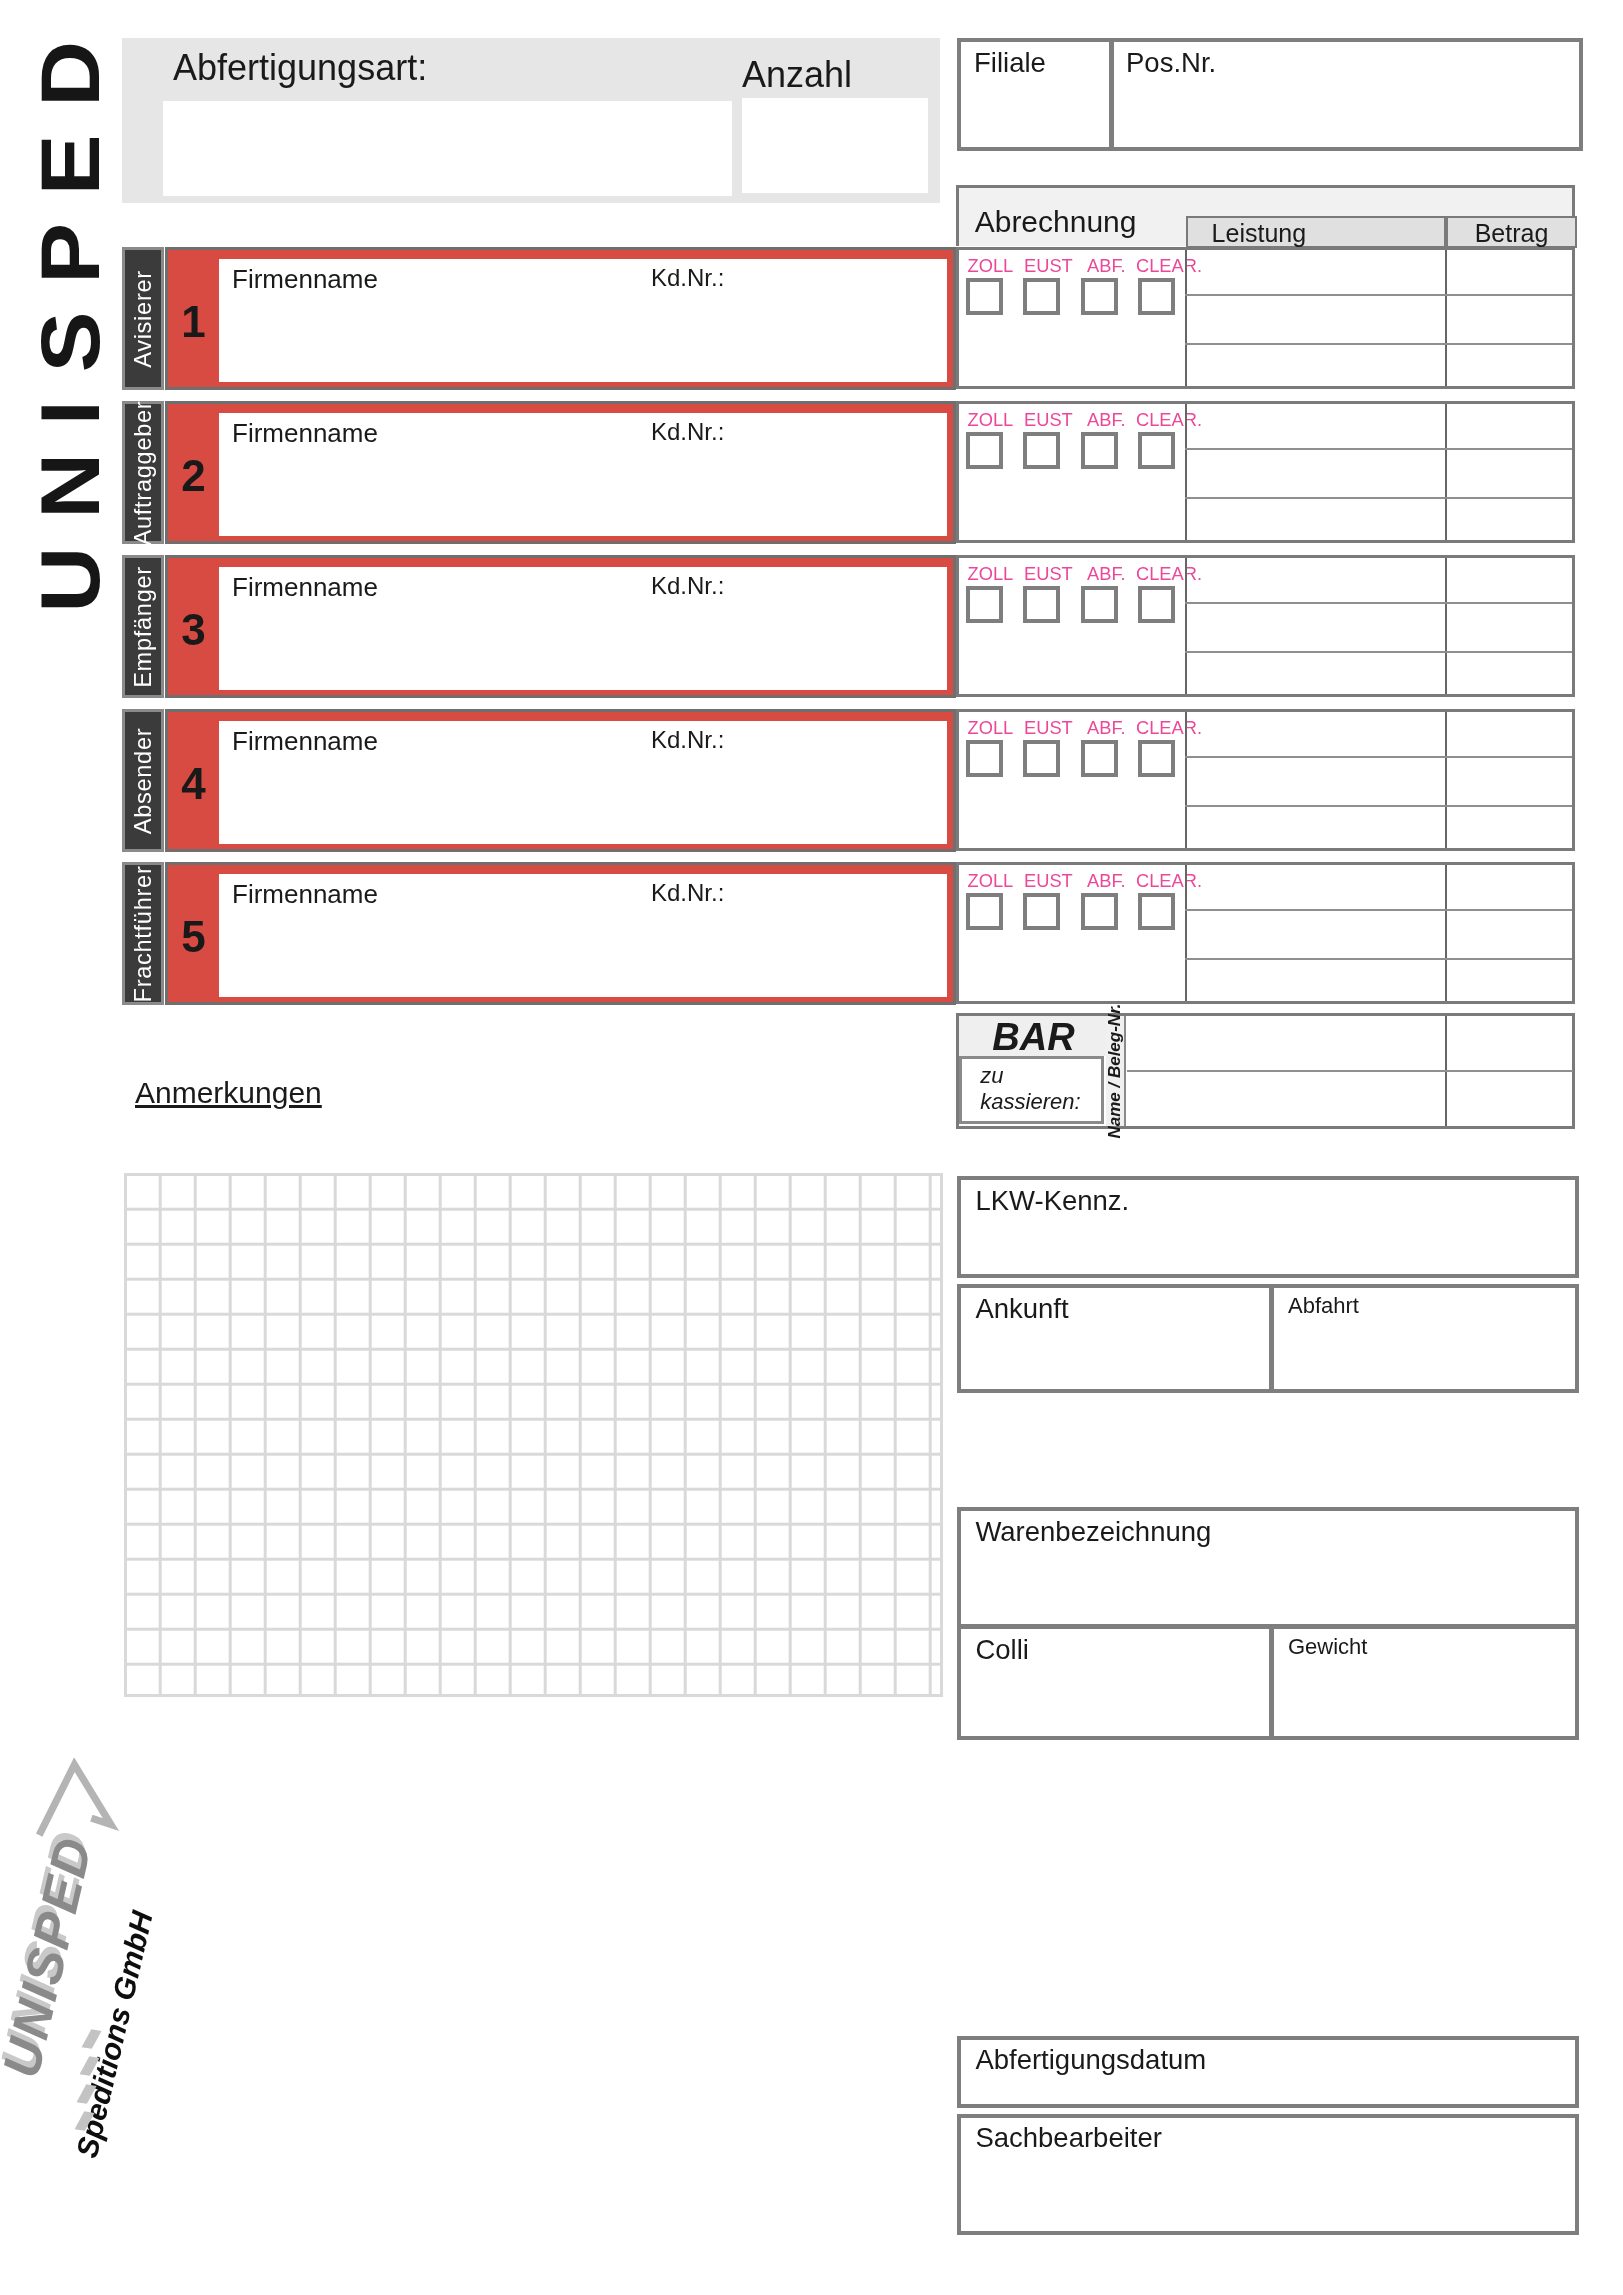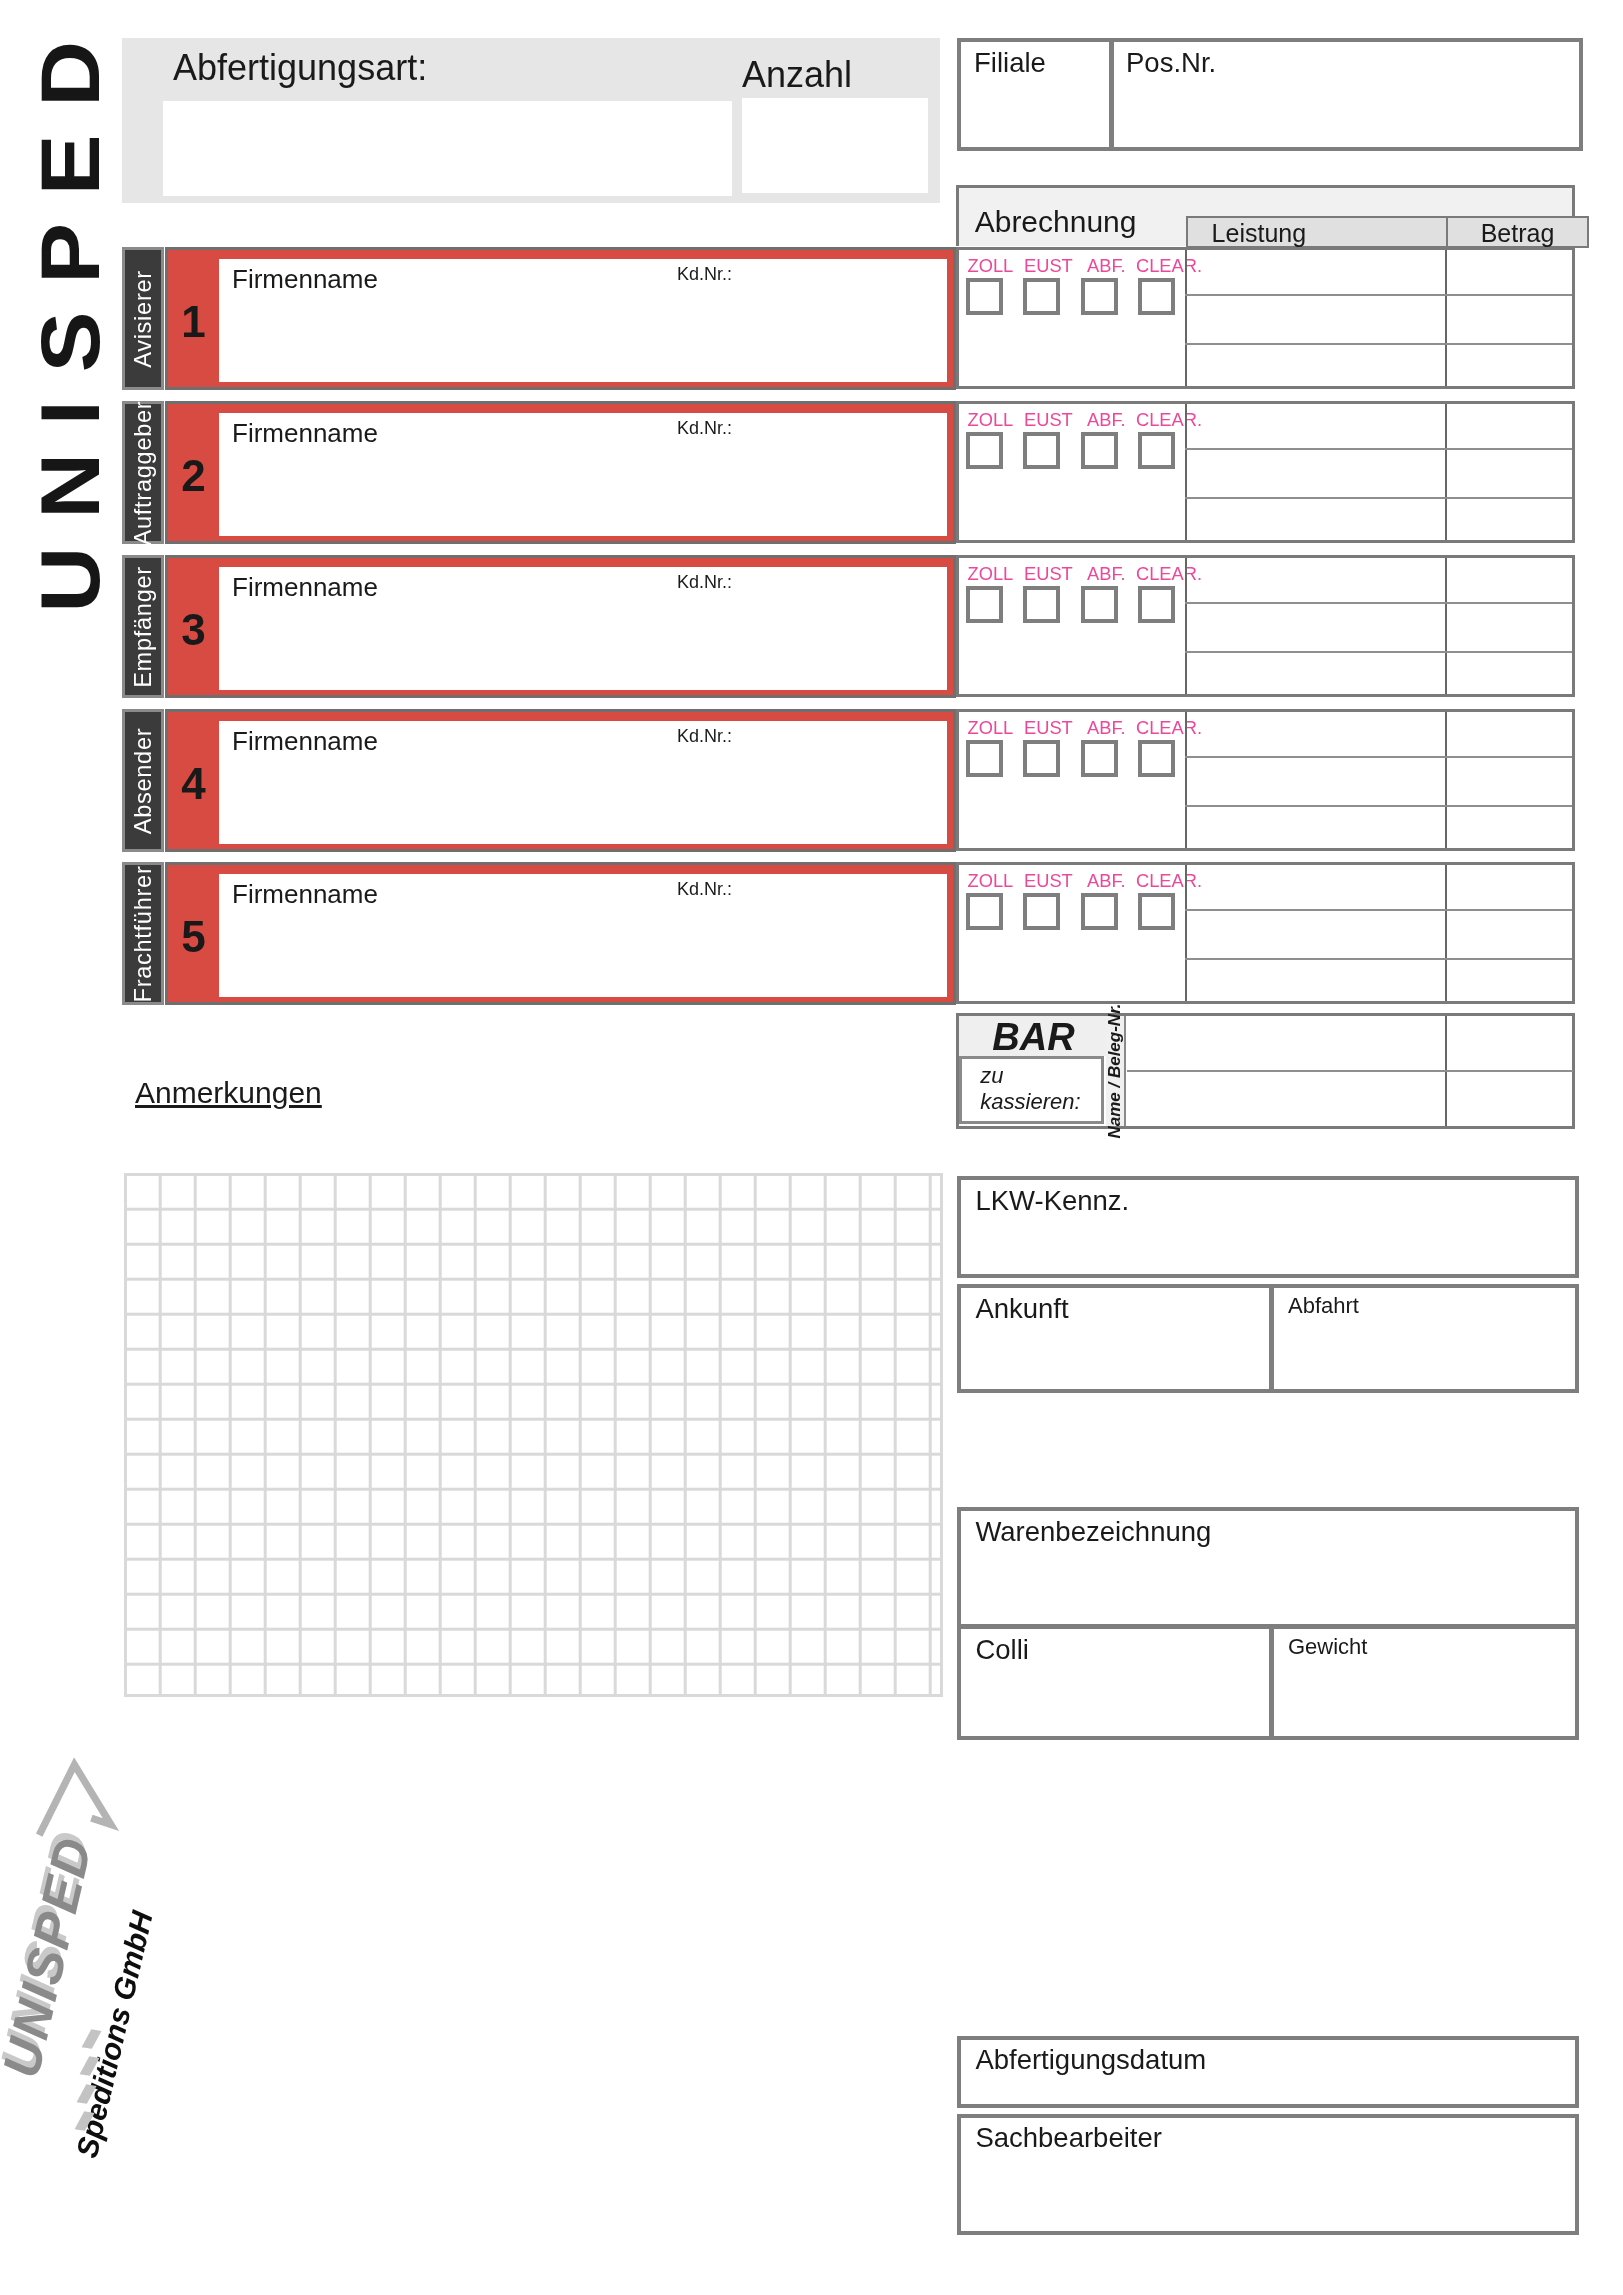--- a/index.html
+++ b/index.html
@@ -23,37 +23,37 @@
   
   .filiale{position:absolute;left:957px;top:38px;width:618px;height:105px;border:4.6px solid #7e7e7e;background:#fff;}
   .filiale .div{position:absolute;left:148px;top:0;width:4.6px;height:100%;background:#7e7e7e;}
   .filiale .fl{position:absolute;left:13px;top:5.2px;font-size:27.5px;}
   .filiale .pn{position:absolute;left:165px;top:5.2px;font-size:27.5px;}
 
   
   .abrhdr{position:absolute;left:956px;top:185px;width:613px;height:58px;
           border:3.9px solid #7a7a7a;border-bottom:none;background:#f1f1f1;}
   .abrhdr .ttl{position:absolute;left:15.7px;top:17px;font-size:30px;}
-  .colhead{position:absolute;top:216px;height:27.5px;background:#e0e0e0;border:2px solid #7a7a7a;font-size:25px;padding-left:12px;}
+  .colhead{position:absolute;top:216px;height:27.5px;background:#e0e0e0;border:2px solid #7a7a7a;font-size:25px;}
   .colhead.le{left:1186px;width:256px;}
   .colhead.be{left:1446px;width:127px;text-align:right;}
   .colhead span{position:absolute;top:1.3px;}
   .colhead.le span{left:23.6px;}
   .colhead.be span{left:50%;transform:translateX(-50%);}
 
   
   .party{position:absolute;left:122px;width:834px;height:144px;}
   .rolebar{position:absolute;left:0;top:0;width:36px;height:137px;background:#3b3b3b;border:3.3px solid #8a8a8a;}
   .rolebar .vt{position:absolute;left:50%;top:50%;transform:translate(-50%,-50%) rotate(-90deg);
     white-space:nowrap;color:#ffffff;font-size:23.6px;letter-spacing:0.7px;}
   .redarea{position:absolute;left:43px;top:0;width:785px;height:137px;background:#d84b42;border:3.3px solid #6f6f6f;}
   .pnum{position:absolute;left:0;top:47px;width:51px;text-align:center;font-size:44px;font-weight:bold;color:#191919;}
   .pwhite{position:absolute;left:51px;top:8.5px;width:728px;height:123px;background:#fff;}
   .pwhite .flabel{position:absolute;left:13px;top:5.2px;font-size:26px;}
-  .pwhite .klabel{position:absolute;left:458px;top:5.2px;font-size:18px;text-align:center;}
+  .pwhite .klabel{position:absolute;left:432px;top:5.2px;font-size:24px;text-align:center;}
 
   
   .fee{position:absolute;left:956px;width:613px;height:136px;border:3.9px solid #7a7a7a;background:#fff;}
   .fee .v1{position:absolute;left:226px;top:0;width:2px;height:100%;background:#666;}
   .fee .v2{position:absolute;left:486px;top:0;width:2px;height:100%;background:#666;}
   .fee .h1{position:absolute;left:226px;top:44px;width:387px;height:2px;background:#8f8f8f;}
   .fee .h2{position:absolute;left:226px;top:93px;width:387px;height:2px;background:#8f8f8f;}
   .cblbl{position:absolute;top:4.6px;font-size:18.3px;color:#ec4899;}
   .cbx{position:absolute;top:27.5px;width:29px;height:29px;background:#fff;border:4.6px solid #7e7e7e;}
 

